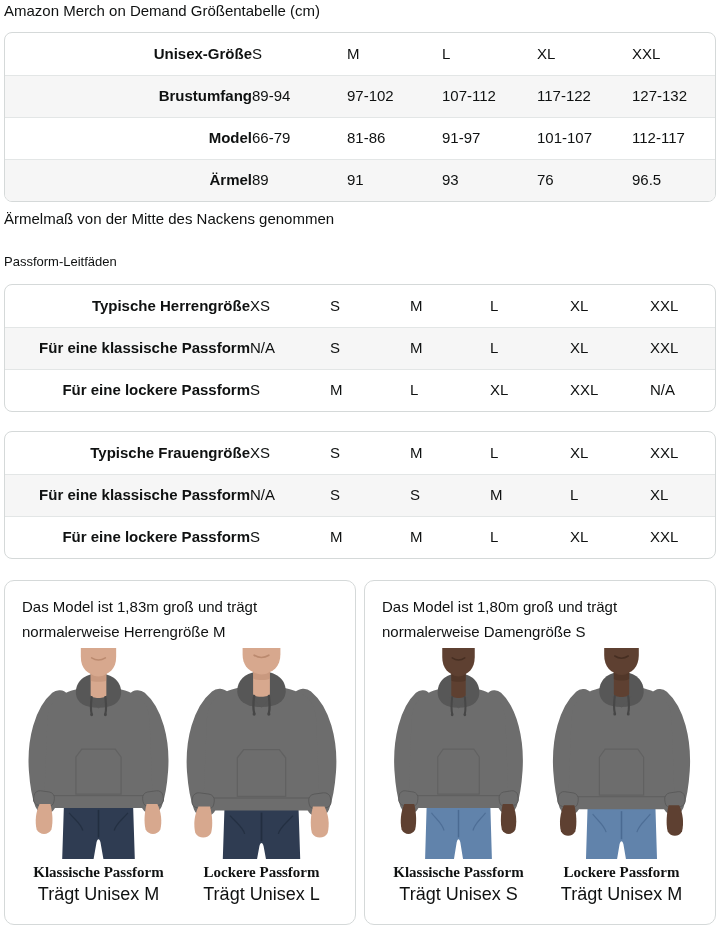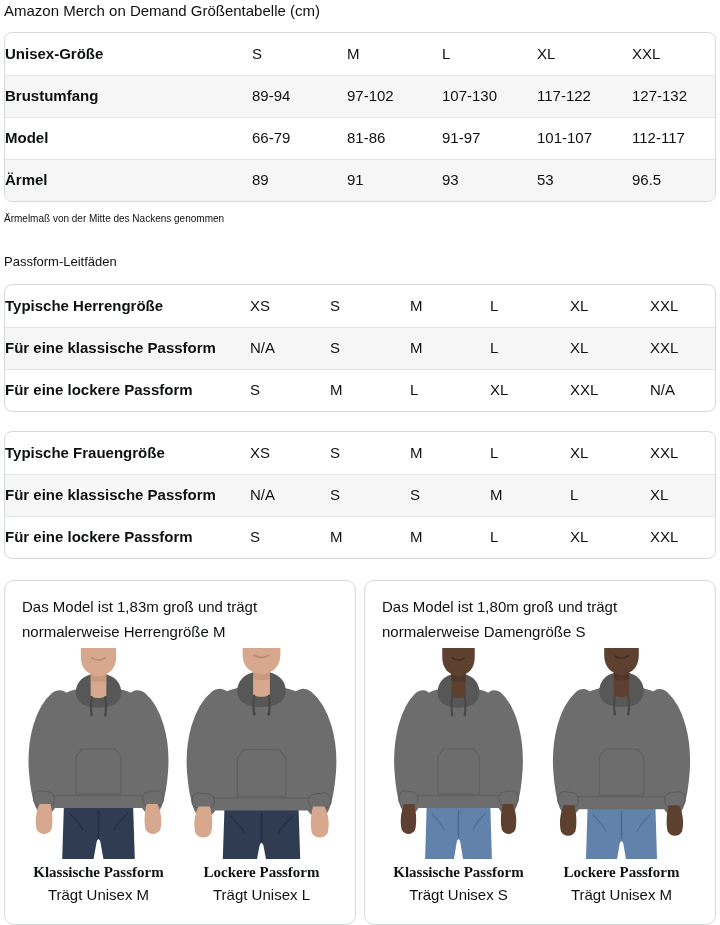--- a/index.html
+++ b/index.html
@@ -41,24 +41,24 @@
   table.spec{
     width:100%;border-collapse:collapse;table-layout:fixed;
   }
   table.spec td{
     height:42px;vertical-align:middle;
     font-size:15px;line-height:18px;
     padding:0;
   }
   table.spec tr + tr td{border-top:1px solid var(--c-row-divider);}
   table.spec tr:nth-child(even){background:var(--c-row-alt-bg);}
-  td.lbl{font-weight:700;padding-left:19px;}
+  td.lbl{font-weight:700;padding-left:19px;text-align:right;}
   td.val{font-weight:400;}
   .note{
-    font-size:10px;margin:9px 0 0 0;line-height:16px;
+    font-size:15px;margin:9px 0 0 0;line-height:16px;
   }
   .fit-heading{
     font-size:13px;font-weight:400;margin:26px 0 14px 0;line-height:17px;
   }
   .fit-gap{margin-top:19px;}
   .cards{
     display:flex;gap:8px;margin-top:21px;
   }
   .model-card{
     flex:1 1 0;
@@ -71,21 +71,21 @@
   .card-desc{
     font-size:15px;line-height:25px;margin:0 0 4px 2px;
   }
   .figures{display:flex;gap:6px;}
   .figure{flex:1 1 0;min-width:0;}
   .figure svg{display:block;width:100%;height:auto;}
   .caption-fit{
     font-size:15px;font-weight:700;text-align:center;margin:4px 0 0 0;line-height:19px;font-family:Liberation Serif, serif;
   }
   .caption-size{
-    font-size:15px;font-weight:400;text-align:center;margin:3px 0 0 0;line-height:19px;
+    font-size:18px;font-weight:400;text-align:center;margin:3px 0 0 0;line-height:19px;
   }
   
   .model-male{--c-skin:var(--c-skin-male);--c-skin-dk:var(--c-skin-male-dark);
               --c-jeans:var(--c-jeans-male);--c-jeans-dk:var(--c-jeans-male-dark);}
   .model-female{--c-skin:var(--c-skin-female);--c-skin-dk:var(--c-skin-female-dark);
                 --c-jeans:var(--c-jeans-female);--c-jeans-dk:var(--c-jeans-female-dark);}
   .defs-hidden{position:absolute;width:0;height:0;overflow:hidden;}
 </style>
 </head>
 <body>
@@ -152,38 +152,38 @@
         <td class="val">S</td>
         <td class="val">M</td>
         <td class="val">L</td>
         <td class="val">XL</td>
         <td class="val">XXL</td>
       </tr>
       <tr>
         <td class="lbl">Brustumfang</td>
         <td class="val">89-94</td>
         <td class="val">97-102</td>
-        <td class="val">107-130</td>
+        <td class="val">107-112</td>
         <td class="val">117-122</td>
         <td class="val">127-132</td>
       </tr>
       <tr>
         <td class="lbl">Model</td>
         <td class="val">66-79</td>
         <td class="val">81-86</td>
         <td class="val">91-97</td>
         <td class="val">101-107</td>
         <td class="val">112-117</td>
       </tr>
       <tr>
         <td class="lbl">Ärmel</td>
         <td class="val">89</td>
         <td class="val">91</td>
         <td class="val">93</td>
-        <td class="val">53</td>
+        <td class="val">76</td>
         <td class="val">96.5</td>
       </tr>
     </tbody>
       </table>
   </div>
 
   <p class="note">Ärmelmaß von der Mitte des Nackens genommen</p>
 
   <h2 class="fit-heading">Passform-Leitfäden</h2>
 

